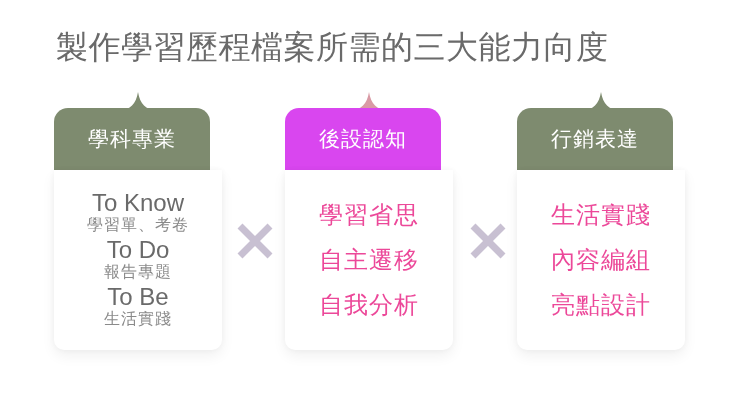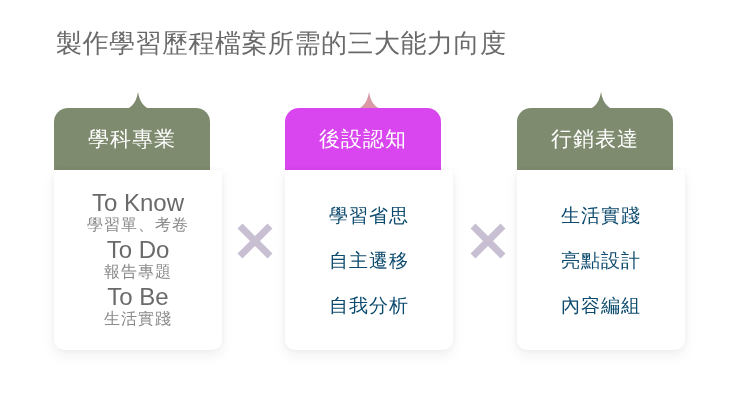--- a/index.html
+++ b/index.html
@@ -4,21 +4,21 @@
   <style>
     html, body { margin: 0; padding: 0; }
     body {
       width: 740px; height: 416px; overflow: hidden;
       background: #ffffff;
       font-family: "DejaVu Sans", "Liberation Sans", sans-serif;
       position: relative;
     }
     .title {
       position: absolute; left: 56px; top: 26px;
-      font-size: 26px; color: #6a6a6a; letter-spacing: 0.5px;
+      font-size: 32px; color: #6a6a6a; letter-spacing: 0.5px;
       font-weight: 300; white-space: nowrap;
     }
     .card {
       position: absolute; top: 92px; width: 168px; height: 258px;
     }
     .card .peak {
       position: absolute; left: 50%; top: 0; width: 36px; height: 18px;
       transform: translateX(-50%);
     }
     .card .head {
@@ -34,21 +34,21 @@
       border-radius: 0 0 10px 10px;
       display: flex; flex-direction: column; align-items: center; justify-content: center;
     }
     .card.c1 { left: 54px; }
     .card.c2 { left: 285px; }
     .card.c3 { left: 517px; text-decoration: underline; }
     .green { background: #7e8b6f; }
     .pink { background: #d946ef; }
     .en { font-size: 24px; color: #6a6a6a; line-height: 26px; font-family: "Liberation Sans", sans-serif; font-weight: 300; }
     .sub { font-size: 16px; color: #8a8a8a; line-height: 18px; margin-bottom: 3px; letter-spacing: 1px; }
-    .item { font-size: 19px; color: #0c4a6e; line-height: 45px; letter-spacing: 1px; }
+    .item { font-size: 24px; color: #ec4899; line-height: 45px; letter-spacing: 1px; }
     .times {
       position: absolute; top: 220px; width: 42px; height: 42px;
     }
     .times.t1 { left: 234px; }
     .times.t2 { left: 467px; }
   </style>
 </head>
 <body>
 
 <div class="title">製作學習歷程檔案所需的三大能力向度</div>
@@ -88,16 +88,16 @@
   <path d="M6 6 L36 36 M36 6 L6 36" stroke="#c8c0d2" stroke-width="7" stroke-linecap="butt"></path>
 </svg>
 
 <div class="card c3">
   <svg class="peak" viewBox="0 0 36 18">
     <path d="M0 18 C10 18 16 12 18 0 C20 12 26 18 36 18 Z" fill="#7e8b6f"></path>
   </svg>
   <div class="head green">行銷表達</div>
   <div class="body">
     <div class="item">生活實踐</div>
+    <div class="item">內容編組</div>
     <div class="item">亮點設計</div>
-    <div class="item">內容編組</div>
   </div>
 </div>
 
 </body></html>

